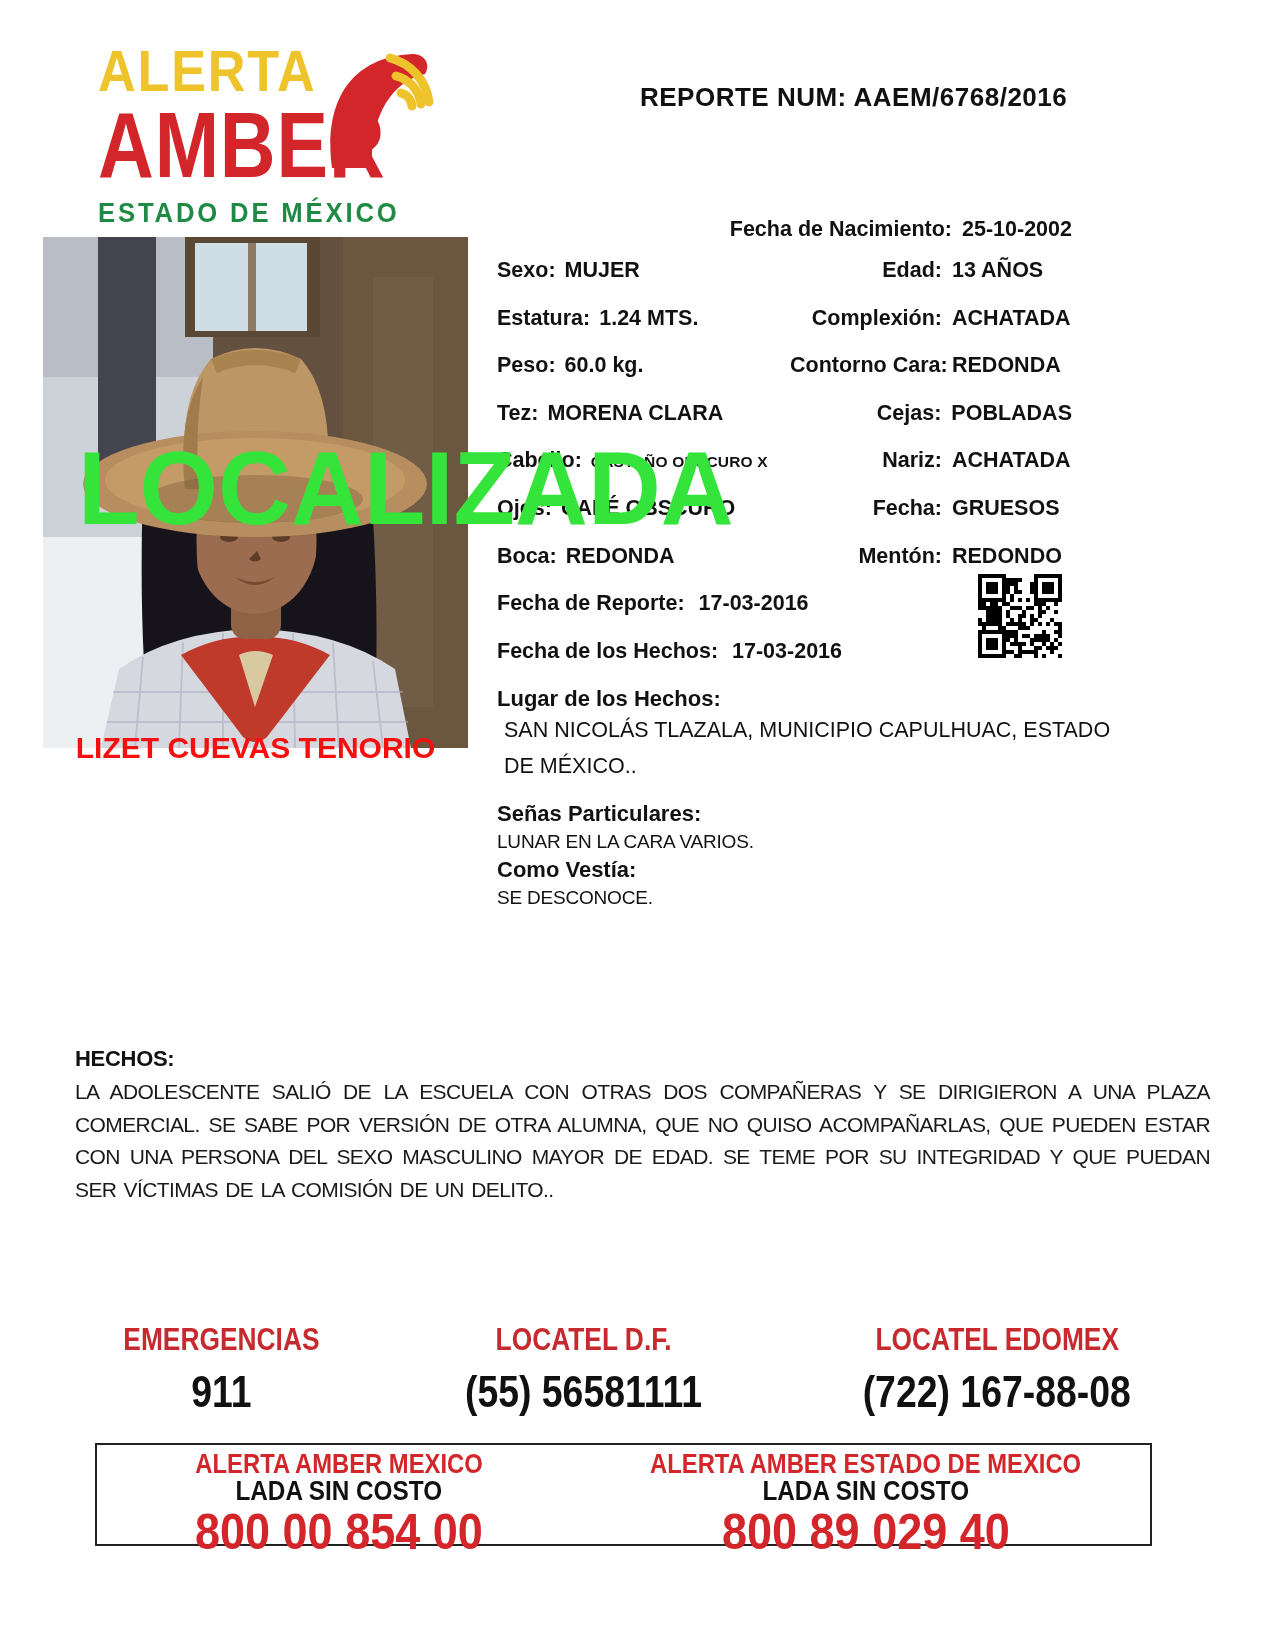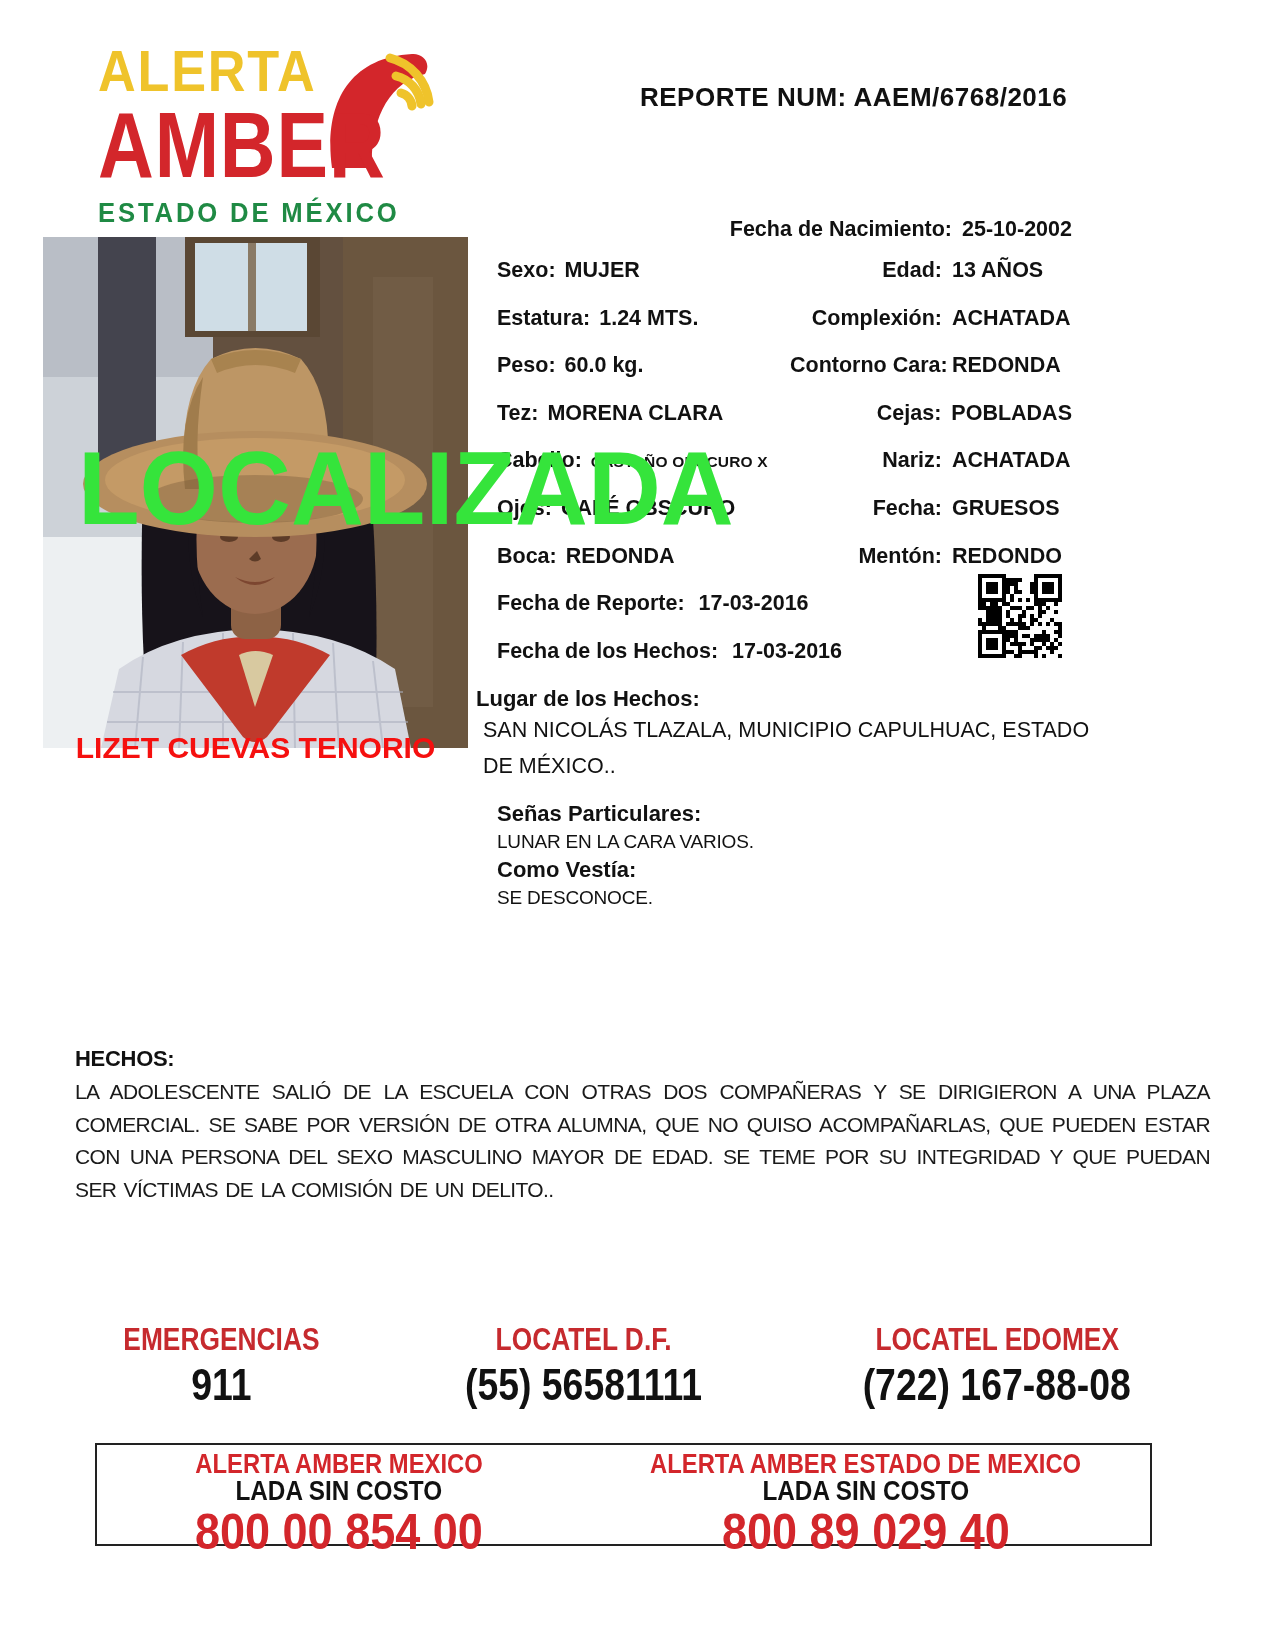--- a/index.html
+++ b/index.html
@@ -44,42 +44,42 @@
   .rcell { display:flex; }
   .rlabel { width:152px; text-align:right; display:inline-block; }
   .rvalue { margin-left:10px; }
   .small-val { font-size:15.5px; padding-top:5px; letter-spacing:0.2px; }
   .date-row { display:flex; gap:14px; height:47.6px; }
 
   .qr { position:absolute; left:978px; top:574px; width:84px; height:84px; }
   .qr i { position:absolute; width:4px; height:4px; background:#000; }
 
   
-  .place-block { position:absolute; left:476px; top:686px; width:670px; }
+  .place-block { position:absolute; left:497px; top:686px; width:670px; }
   .block-label { font-weight:bold; font-size:22px; }
   .place-line { font-size:21.5px; line-height:36px; padding-left:7px; }
   .place-line:first-of-type { margin-top:5px; }
   .marks-block { position:absolute; left:497px; top:801px; }
   .clothing-block { position:absolute; left:497px; top:857px; }
   .plain-val { font-size:19px; letter-spacing:-0.2px; margin-top:4px; }
 
   
   .hechos { position:absolute; left:75px; top:1046px; width:1135px; }
   .hechos-label { font-weight:bold; font-size:22px; letter-spacing:-0.3px; }
   .hechos-text { font-size:21px; line-height:32.5px; text-align:justify;
                  letter-spacing:-0.6px; word-spacing:2px; margin-top:4px; color:#1a1a1a; }
 
   
   .contacts { position:absolute; left:60px; top:1322px; width:1150px; display:flex; text-align:center; }
   .contact-col-0 { width:28%; } .contact-col-1 { width:35%; } .contact-col-2 { width:37%; }
   .contact-label span { display:inline-block; transform:scaleX(0.85); color:#C62A2E;
                         font-weight:bold; font-size:31px; white-space:nowrap; }
   .contact-number span { display:inline-block; transform:scaleX(0.85); color:#111;
                          font-weight:bold; font-size:44px; white-space:nowrap; }
-  .contact-number { margin-top:2px; }
+  .contact-number { margin-top:9px; }
 
   
   .footer-box { position:absolute; left:95px; top:1443px; width:1057px; height:103px;
                 border:2px solid #222; display:flex; text-align:center; }
   .footer-col { padding-top:5px; }
   .footer-col-0 { width:46%;text-decoration:underline; } .footer-col-1 { width:54%; }
   .footer-title span  { display:inline-block; transform:scaleX(0.85); color:#D3262B;
                         font-weight:bold; font-size:28px; line-height:28px; white-space:nowrap; }
   .footer-sub span    { display:inline-block; transform:scaleX(0.9); color:#111;
                         font-weight:bold; font-size:27px; line-height:26px; white-space:nowrap; }

